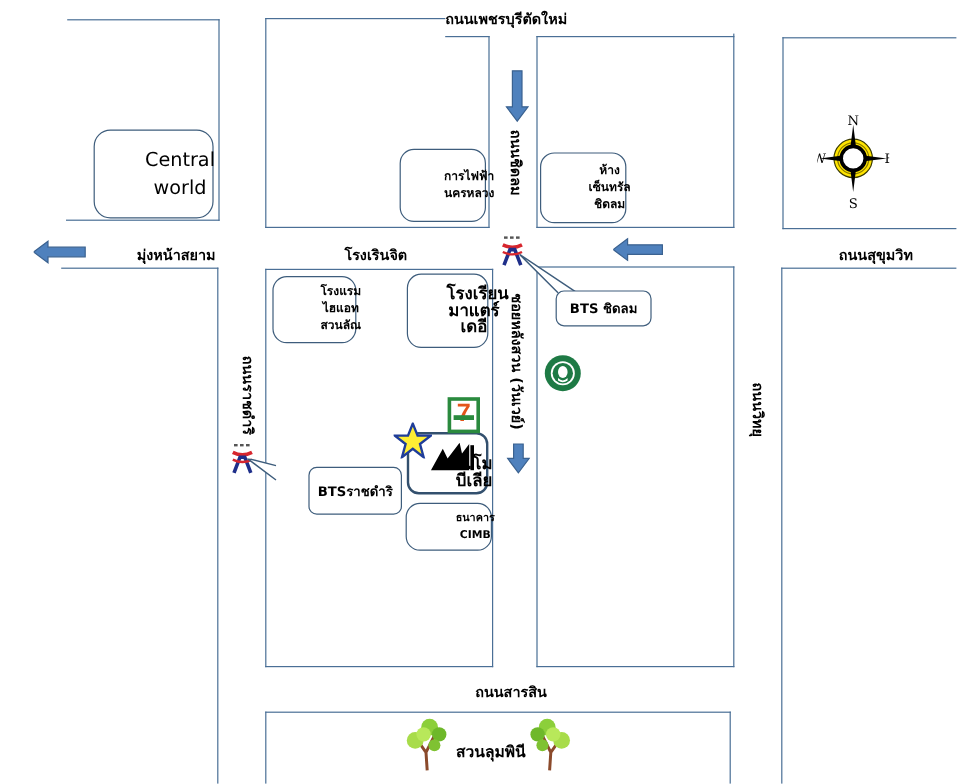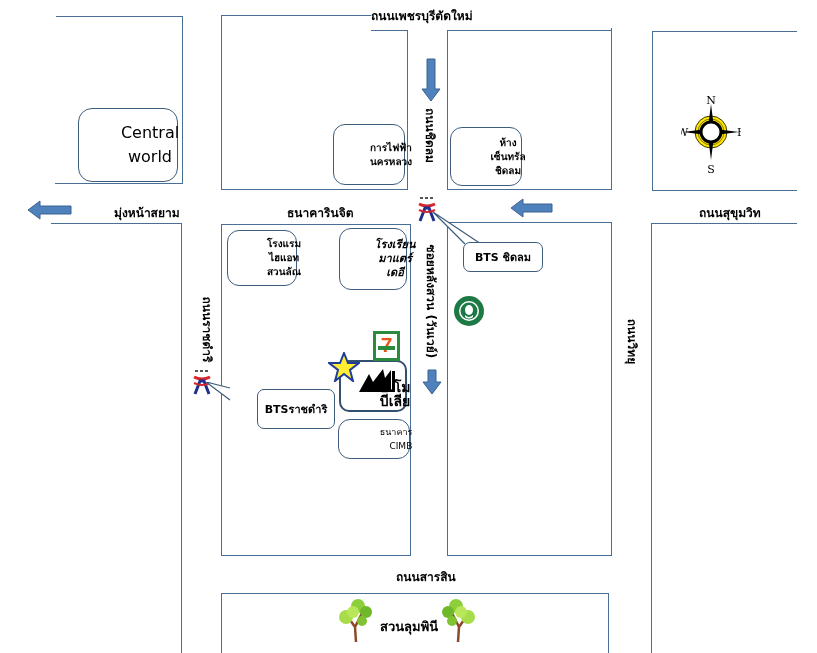--- a/index.html
+++ b/index.html
@@ -77,21 +77,21 @@
 </div>
 
 <div>
   <div class="line hl" style="left:221px; top:593px; width:388px;"></div>
   <div class="line vl" style="left:221px; top:593px; height:60px;"></div>
   <div class="line vl" style="left:608px; top:593px; height:60px;"></div>
 </div>
 
 <div class="road-label" style="left:371px; top:6px;">ถนนเพชรบุรีตัดใหม่</div>
 <div class="road-label" style="left:78px; top:203px;margin-left:36px;">มุ่งหน้าสยาม</div>
-<div class="road-label" style="left:287px; top:203px;">ธนาคารินจิต</div>
+<div class="road-label" style="left:287px; top:203px;">โรงเรินจิต</div>
 <div class="road-label" style="left:699px; top:203px;">ถนนสุขุมวิท</div>
 <div class="road-label" style="left:396px; top:567px;">ถนนสารสิน</div>
 
 <div class="vlabel" style="left:400px; top:126px; width:60px; text-align:center;">ถนนชิดลม</div>
 <div class="vlabel" style="left:376px; top:290px; width:110px; text-align:center;">ซอยหลังสวน (วันเวย์)</div>
 <div class="vlabel" style="left:172px; top:320px; width:70px; text-align:center;">ถนนราชดำริ</div>
 <div class="vlabel" style="left:602px; top:332px; width:60px; text-align:center;">ถนนวิทยุ</div>
 
 <svg class="arrow" style="left:28px; top:200px;" width="44" height="20">
   <polygon points="0,10 12,1 12,6 43,6 43,14 12,14 12,19" fill="#4f81bd" stroke="#3b6290" stroke-width="1"></polygon>
@@ -112,24 +112,24 @@
 <div class="box" style="left:333px; top:124px; width:72px; height:61px;">
   <span style="width:50px;">การไฟฟ้า นครหลวง</span>
 </div>
 <div class="box" style="left:450px; top:127px; width:72px; height:59px;">
   <span style="width:44px;">ห้าง เซ็นทรัล ชิดลม</span>
 </div>
 <div class="box" style="left:227px; top:230px; width:70px; height:56px;">
   <span style="width:46px;">โรงแรม ไฮแอท สวนลัณ</span>
 </div>
 <div class="box" style="left:339px; top:228px; width:68px; height:62px;">
-  <span style="width:46px; font-size:11px;font-style:italic;">โรงเรียน มาแตร์ เดอี</span>
+  <span style="width:46px; font-size:14px;">โรงเรียน มาแตร์ เดอี</span>
 </div>
 <div class="box" style="left:338px; top:419px; width:72px; height:40px;">
-  <span style="width:50px; font-size:9px; font-weight:normal;text-align:right;">ธนาคาร CIMB</span>
+  <span style="width:50px; font-size:9px; font-weight:bold;">ธนาคาร CIMB</span>
 </div>
 
 <div class="box" style="left:339px; top:360px; width:68px; height:52px; border-width:2.5px; border-color:#33506e; border-radius:10px; align-items:flex-end; padding-bottom:2px;">
   <svg style="position:absolute; left:18px; top:6px;" width="38" height="24" viewBox="0 0 38 24">
     <polygon points="0,24 10,6 14,14 24,1 26,10 32,2 32,24" fill="#000"></polygon>
     <rect x="33" y="3" width="3" height="21" fill="#000"></rect>
   </svg>
   <span style="font-size:14px; font-weight:bold;">บ.โมบีเลีย</span>
 </div>
 <svg class="icon" style="left:328px; top:352px;" width="32" height="30" viewBox="0 0 32 30">

